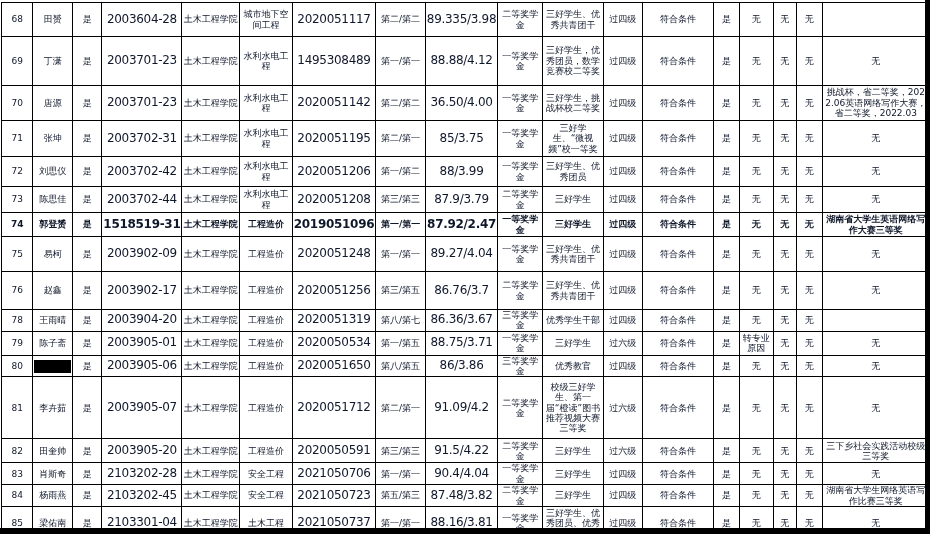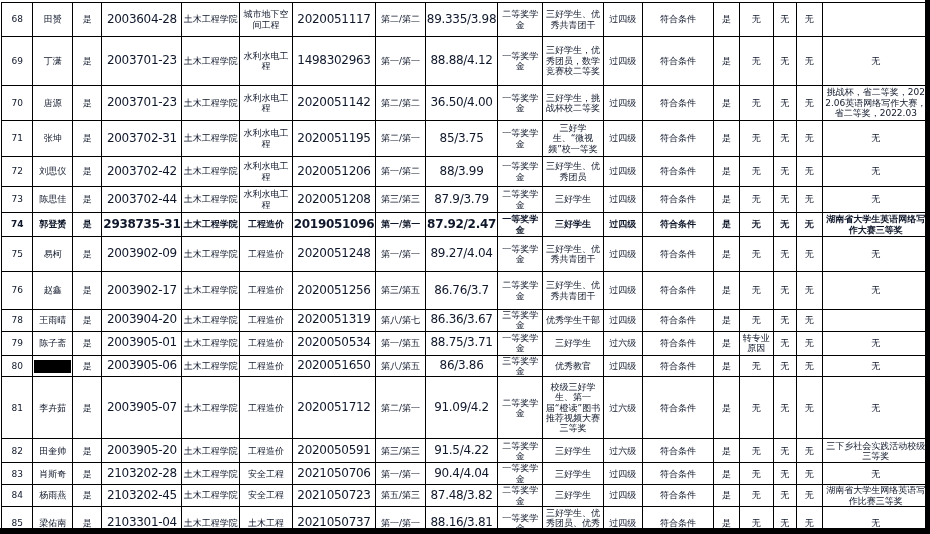--- a/index.html
+++ b/index.html
@@ -91,21 +91,21 @@
           <td>无</td>
           <td></td>
         </tr>
         <tr style="height: 49px;">
           <td>69</td>
           <td>丁潇</td>
           <td>是</td>
           <td class="num">2003701-23</td>
           <td>土木工程学院</td>
           <td>水利水电工程</td>
-          <td class="num">1498302963</td>
+          <td class="num">1495308489</td>
           <td>第一/第一</td>
           <td class="num">88.88/4.12</td>
           <td>一等奖学金</td>
           <td>三好学生，优秀团员，数学竞赛校二等奖</td>
           <td>过四级</td>
           <td>符合条件</td>
           <td>是</td>
           <td>无</td>
           <td>无</td>
           <td>无</td>
@@ -188,21 +188,21 @@
           <td>是</td>
           <td>无</td>
           <td>无</td>
           <td>无</td>
           <td>无</td>
         </tr>
         <tr style="height: 24px; font-weight: bold;">
           <td>74</td>
           <td>郭登赟</td>
           <td>是</td>
-          <td class="num">2938735-31</td>
+          <td class="num">1518519-31</td>
           <td>土木工程学院</td>
           <td>工程造价</td>
           <td class="num">2019051096</td>
           <td>第一/第一</td>
           <td class="num">87.92/2.47</td>
           <td>一等奖学金</td>
           <td>三好学生</td>
           <td>过四级</td>
           <td>符合条件</td>
           <td>是</td>

